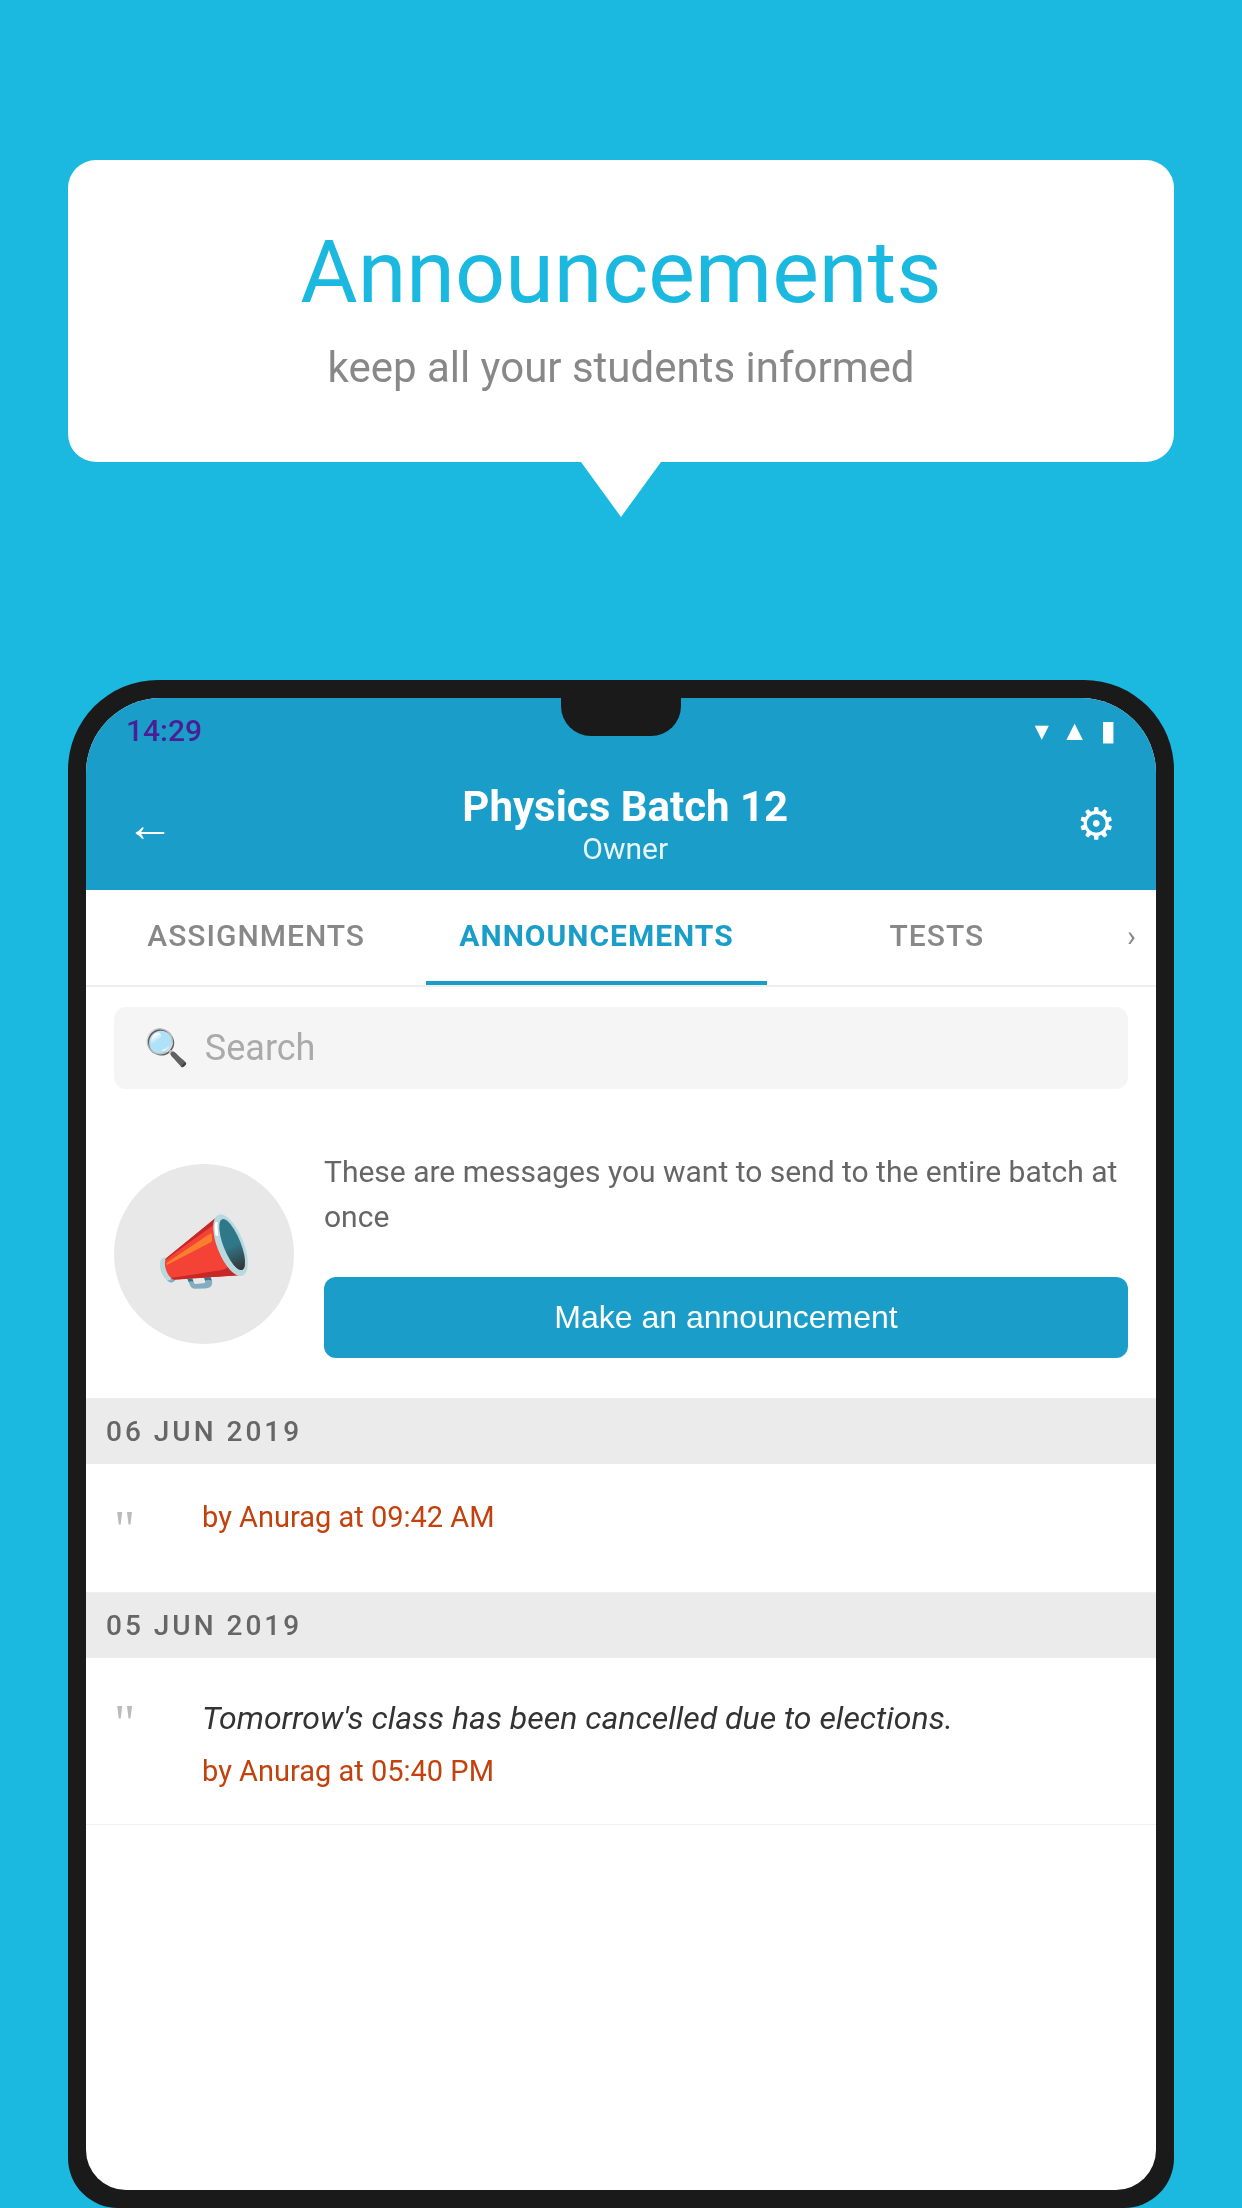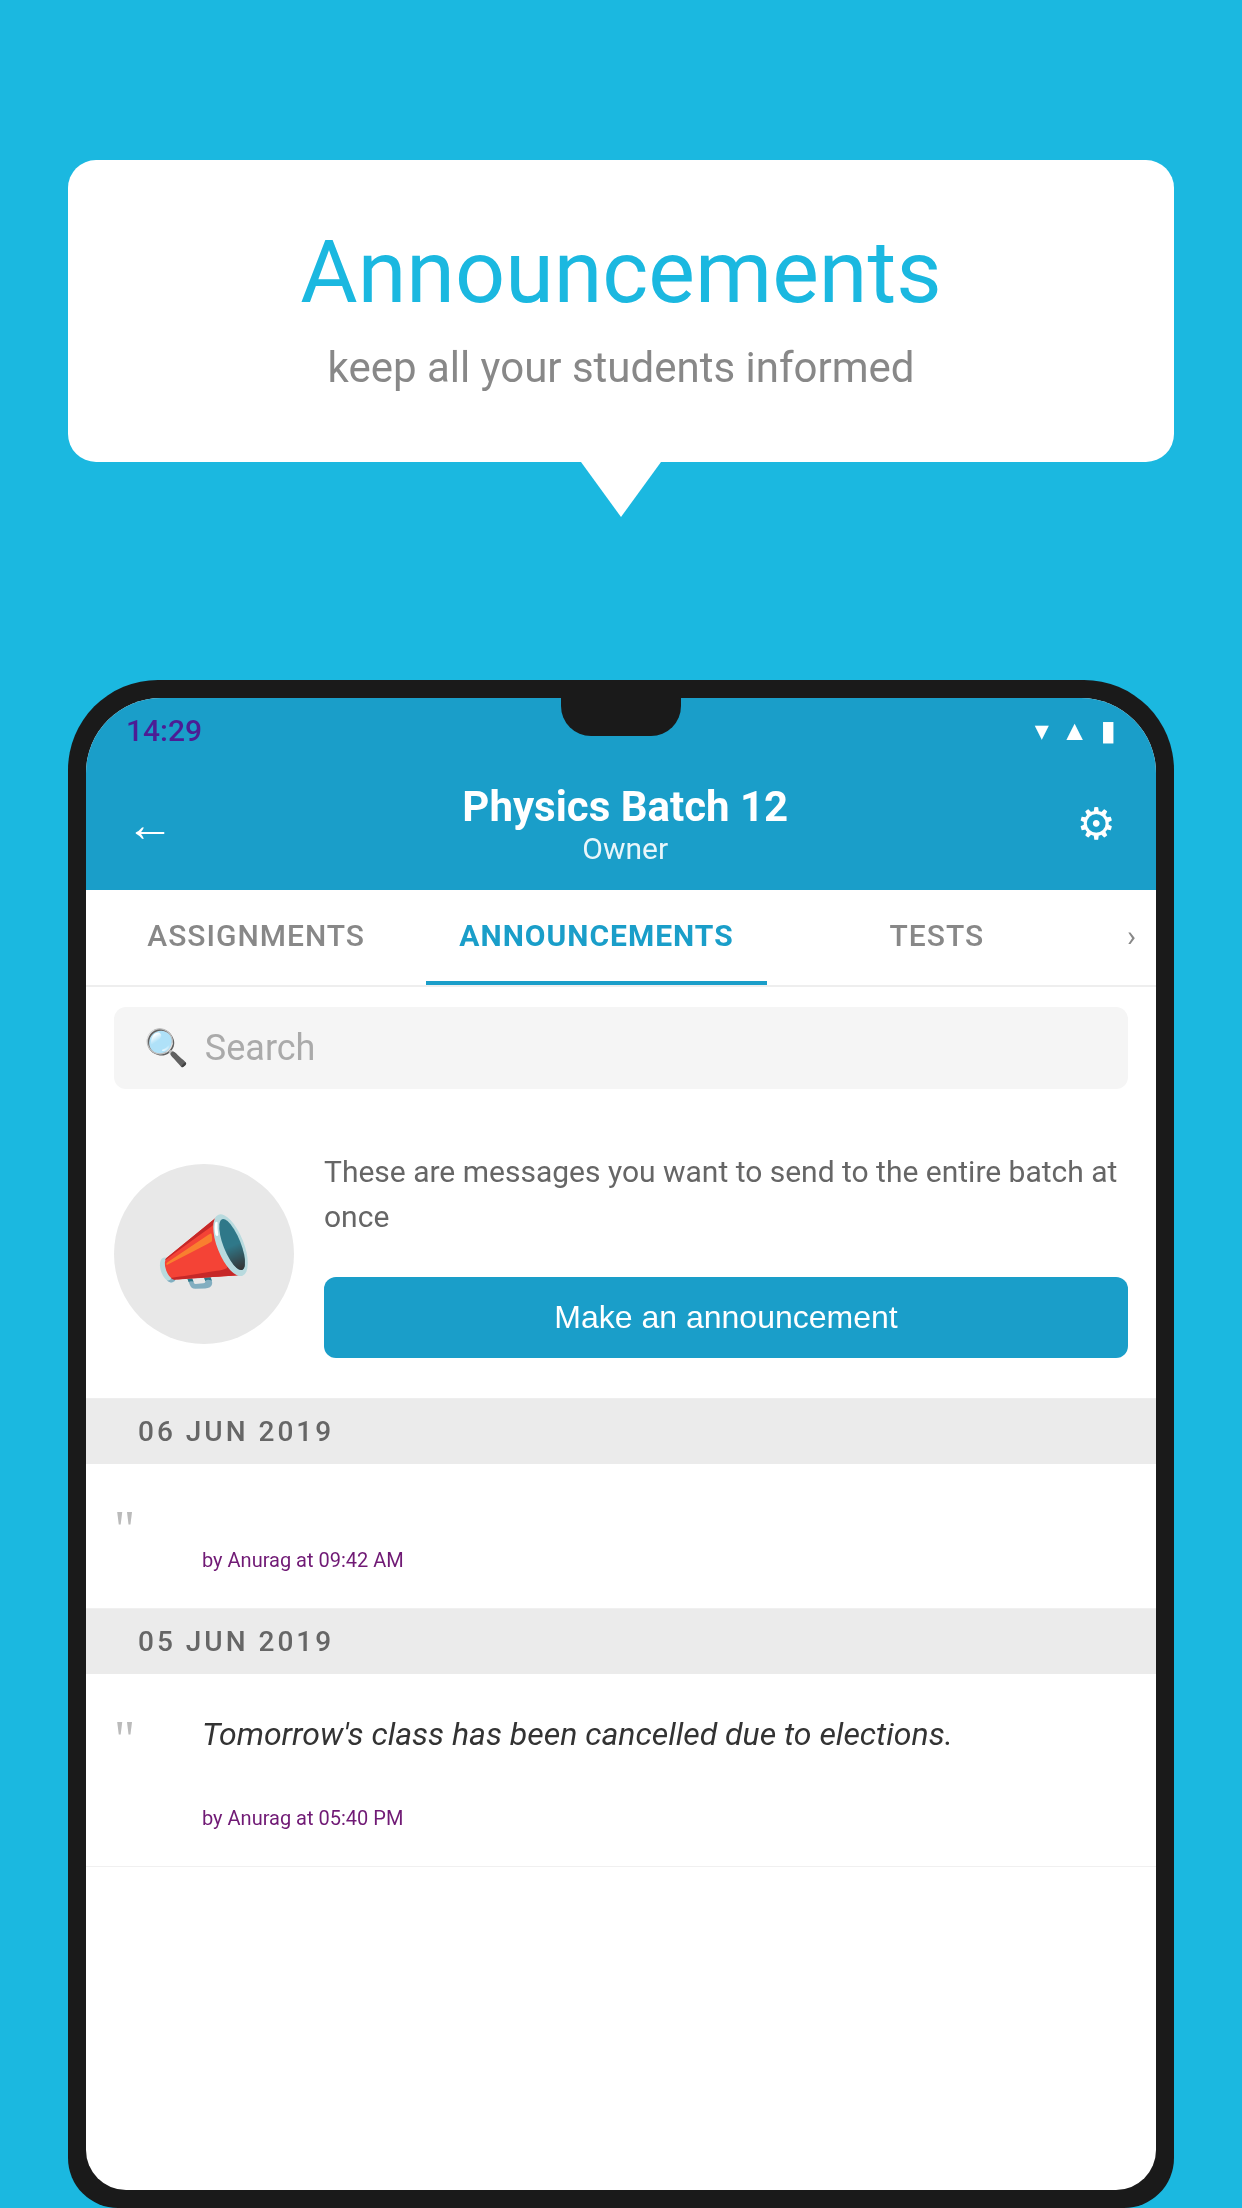--- a/index.html
+++ b/index.html
@@ -255,21 +255,21 @@
       padding: 22px 48px;
       font-size: 32px;
       font-weight: 500;
       cursor: pointer;
       width: 100%;
     }
 
     
     .date-separator {
       background: #ebebeb;
-      padding: 16px 52px;
+      padding: 16px 20px;
       font-size: 28px;
       color: #666;
       letter-spacing: 3px;
       font-weight: 500;
     }
 
     
     .announcement-item {
       background: white;
       padding: 36px 28px;
@@ -296,23 +296,22 @@
     .announcement-text {
       font-size: 32px;
       color: #333;
       font-style: italic;
       line-height: 1.5;
       font-weight: 400;
       margin-bottom: 12px;
     }
 
     .announcement-meta {
-      font-size: 20px;
-      color: #701a75;
-      margin-top: 48px;
+      font-size: 29px;
+      color: #c2410c;
     }
   </style>
 </head>
 <body>
 
 <div class="speech-bubble-container">
   <div class="speech-bubble">
     <div class="speech-bubble-title">Announcements</div>
     <div class="speech-bubble-subtitle">keep all your students informed</div>
   </div>

